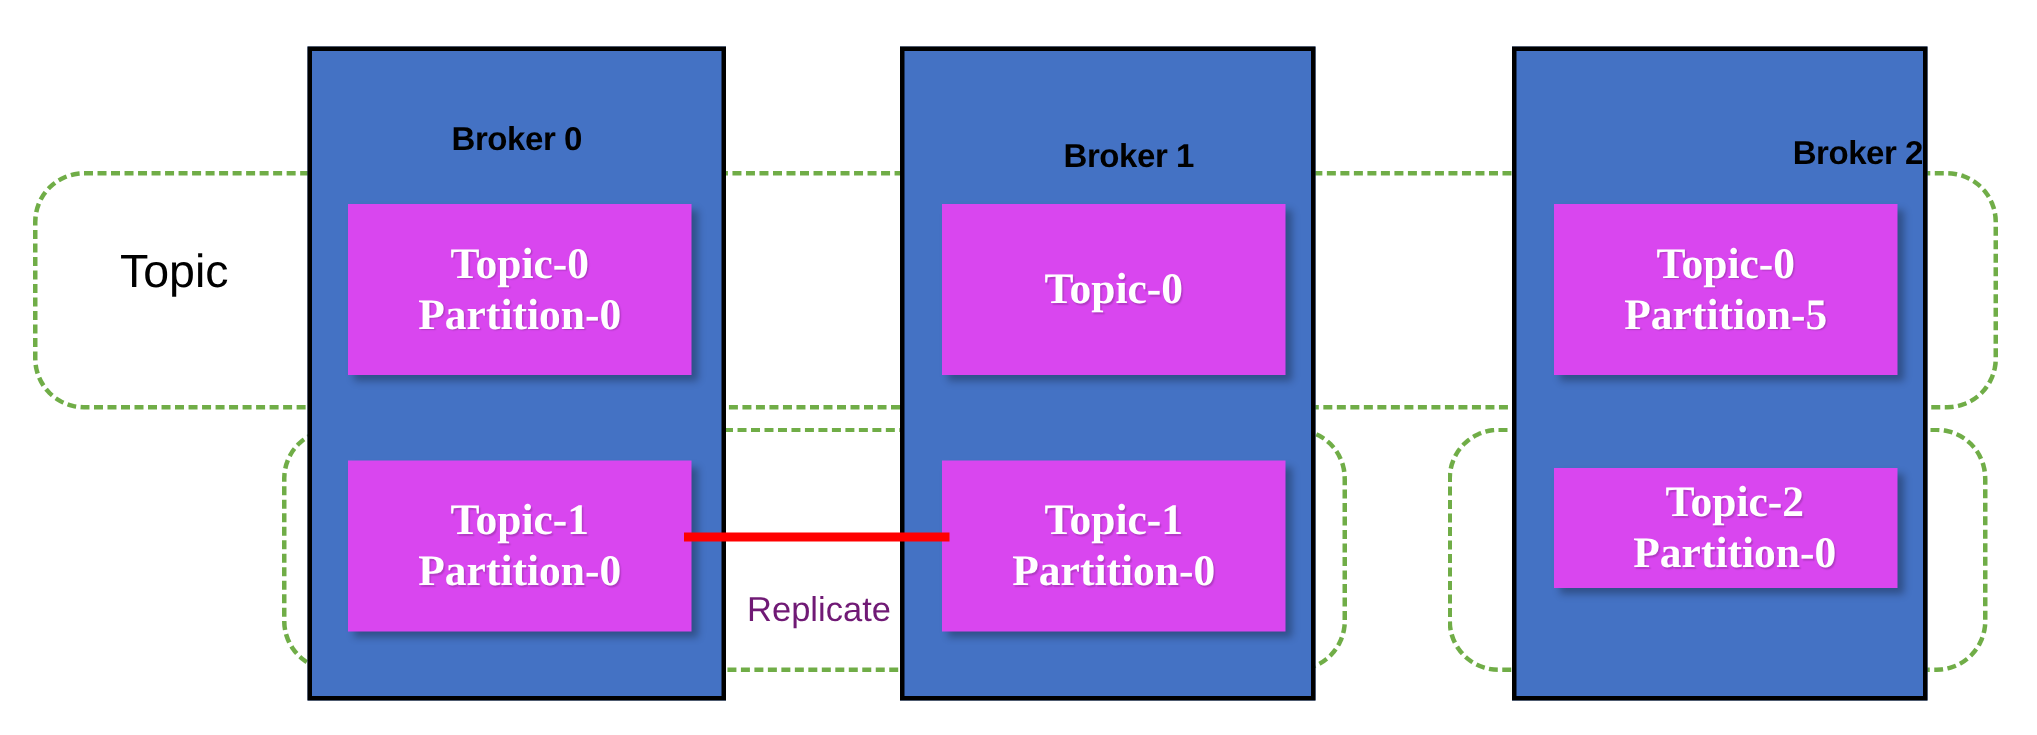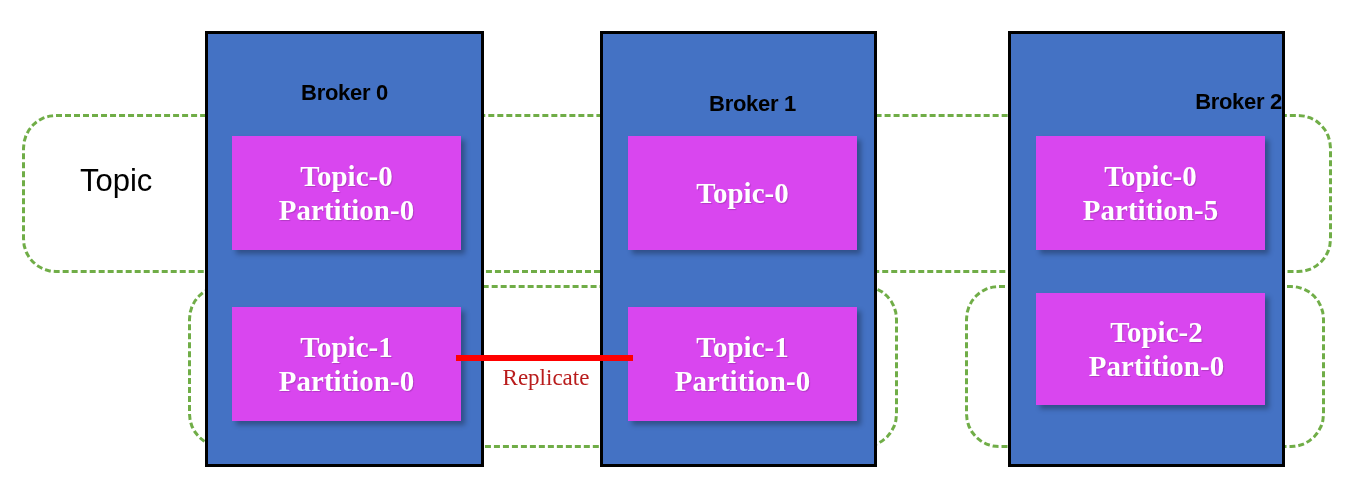--- a/index.html
+++ b/index.html
@@ -76,25 +76,26 @@
     white-space: nowrap;
   }
 
   
   .replicate-line {
     position: absolute;
     background: #FF0000;
   }
   .replicate-label {
     position: absolute;
-    font-family: Liberation Serif, serif;
+    font-family: Liberation Sans, sans-serif;
     font-size: 23px;
-    color: #b91c1c;
+    color: #701a75;
     white-space: nowrap;
     text-align: center;
+    margin-top: 28px;
   }
 </style>
 </head>
 <body>
 
 <div id="canvas">
 
   <div class="topic-region" style="left:22px; top:114px; width:1310px; height:159px;"></div>
 
   <div class="topic-label" style="left:80px; top:163px;">Topic</div>
@@ -132,21 +133,21 @@
 
   <div class="broker" style="left:1008px; top:31px; width:277px; height:436px;">
     <div class="broker-title" style="top:55px;text-align:right;">Broker 2</div>
   </div>
 
   <div class="partition" style="left:1036px; top:136px; width:229px; height:114px;">
     <span>Topic-0</span>
     <span>Partition-5</span>
   </div>
 
-  <div class="partition" style="left:1036px; top:293px; width:229px; height:112px;padding-left:12px;">
+  <div class="partition" style="left:1036px; top:312px; width:229px; height:80px;padding-left:12px;">
     <span>Topic-2</span>
     <span>Partition-0</span>
   </div>
 
   <div class="replicate-line" style="left:456px; top:355px; width:177px; height:6px;"></div>
 
   <div class="replicate-label" style="left:481px; top:365px; width:130px;">Replicate</div>
 
 </div>
 

